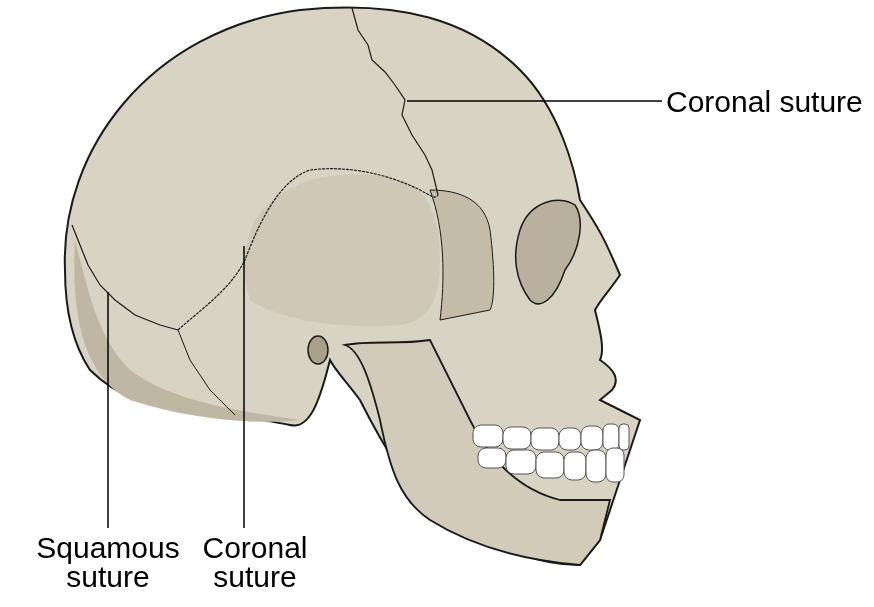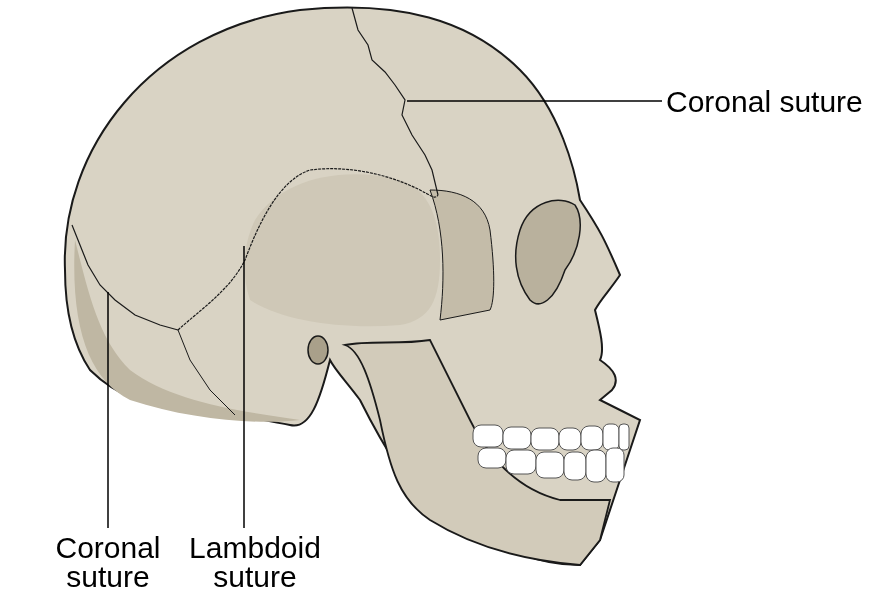--- a/index.html
+++ b/index.html
@@ -58,21 +58,21 @@
     <line x1="407" y1="101" x2="662" y2="101" stroke="#000" stroke-width="1.5"></line>
     <line x1="108" y1="292" x2="108" y2="528" stroke="#000" stroke-width="1.5"></line>
     <line x1="244" y1="246" x2="244" y2="528" stroke="#000" stroke-width="1.5"></line>
   </svg>
 
   <div class="label" style="left:666px;top:87px;">
     <span>Coronal suture</span>
   </div>
 
   <div class="label center" style="left:20px;top:533px;width:176px;">
-    <div>Coronal</div>
+    <div>Squamous</div>
     <div>suture</div>
   </div>
 
   <div class="label center" style="left:170px;top:533px;width:170px;">
-    <div>Lambdoid</div>
+    <div>Coronal</div>
     <div>suture</div>
   </div>
 </div>
 
 </body></html>

